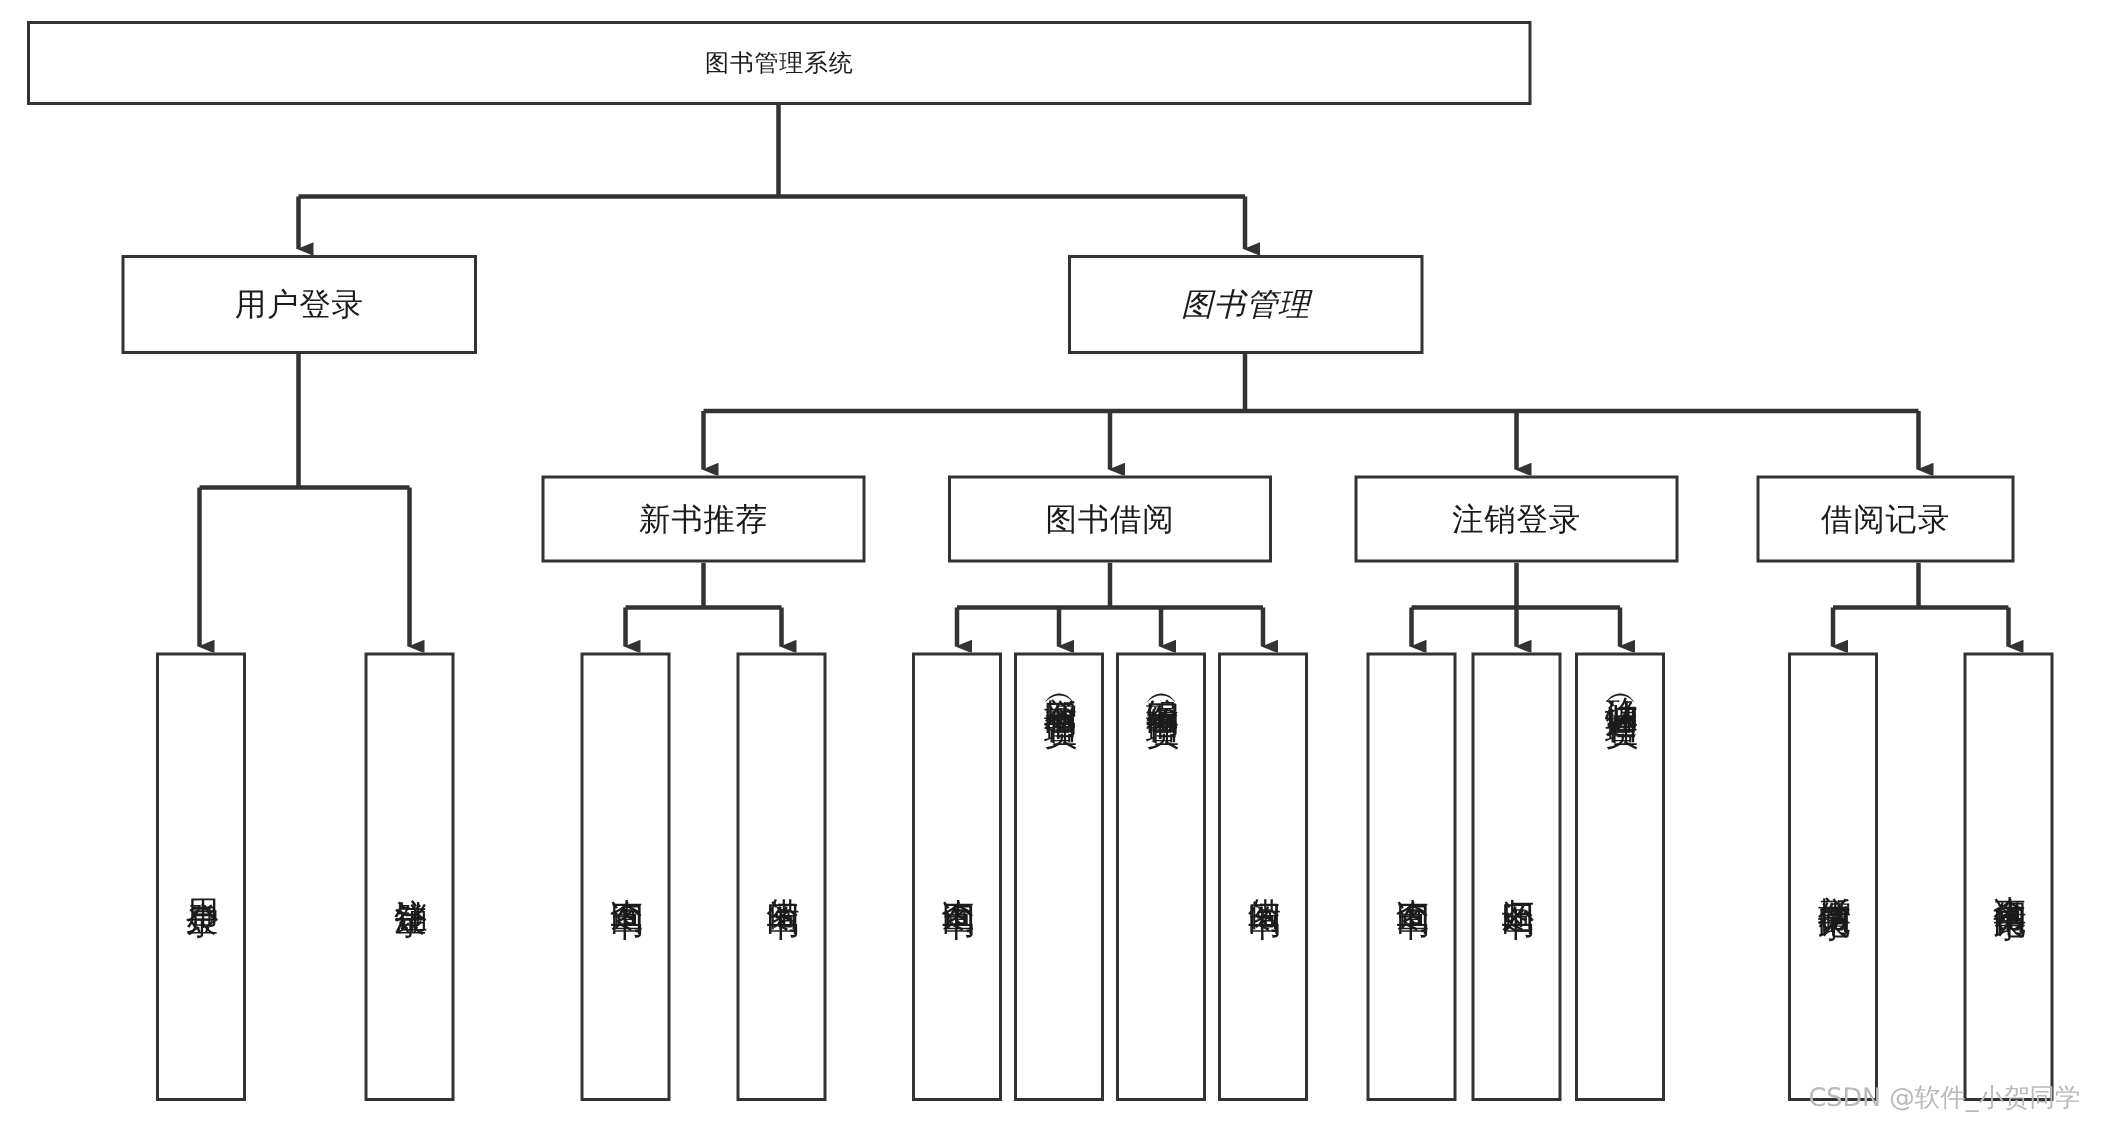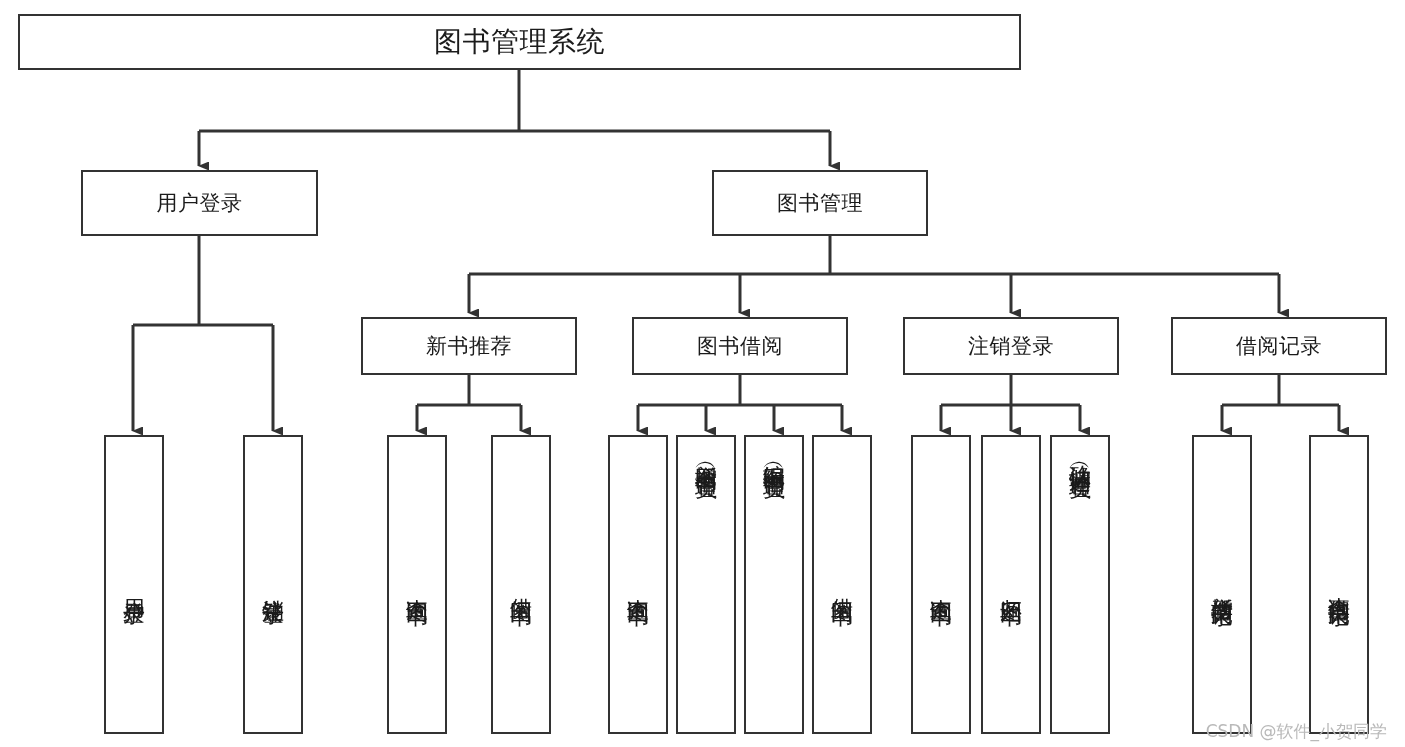--- a/index.html
+++ b/index.html
@@ -40,21 +40,21 @@
     display: block;
     text-align: center;
     line-height: 1.05;
     letter-spacing: 0.5px;
   }
   
   .node.h .lbl {
     font-size: 21px;
     white-space: nowrap;
   }
-  .node.h.root .lbl { font-size: 28px; }
+  .node.h.root .lbl { font-size: 16px; }
   
   .node.v {
     align-items: flex-start;
     padding-top: 10px;
   }
   .node.v .lbl {
     writing-mode: vertical-rl;
     text-orientation: upright;
     font-size: 22px;
     line-height: 1.0;
@@ -133,34 +133,34 @@
     </g>
   </svg>
 
   <div class="node h root" style="left:18px; top:14px; width:1003px; height:56px;">
     <span class="lbl">图书管理系统</span>
   </div>
 
   <div class="node h" style="left:81px; top:170px; width:237px; height:66px;">
     <span class="lbl">用户登录</span>
   </div>
-  <div class="node h" style="left:712px; top:170px; width:216px; height:66px;">
+  <div class="node h" style="left:712px; top:170px; width:237px; height:66px;font-style:italic;">
     <span class="lbl">图书管理</span>
   </div>
 
   <div class="node h" style="left:632px; top:317px; width:216px; height:58px;">
     <span class="lbl">图书借阅</span>
   </div>
   <div class="node h" style="left:361px; top:317px; width:216px; height:58px;">
     <span class="lbl">新书推荐</span>
   </div>
   <div class="node h" style="left:903px; top:317px; width:216px; height:58px;">
     <span class="lbl">注销登录</span>
   </div>
-  <div class="node h" style="left:1171px; top:317px; width:216px; height:58px;">
+  <div class="node h" style="left:1171px; top:317px; width:172px; height:58px;">
     <span class="lbl">借阅记录</span>
   </div>
 
   <div class="node v mid" style="left:104px; top:435px; width:60px; height:299px;">
     <span class="lbl">用户登录</span>
   </div>
   <div class="node v mid" style="left:243px; top:435px; width:60px; height:299px;">
     <span class="lbl">注销登录</span>
   </div>
 

